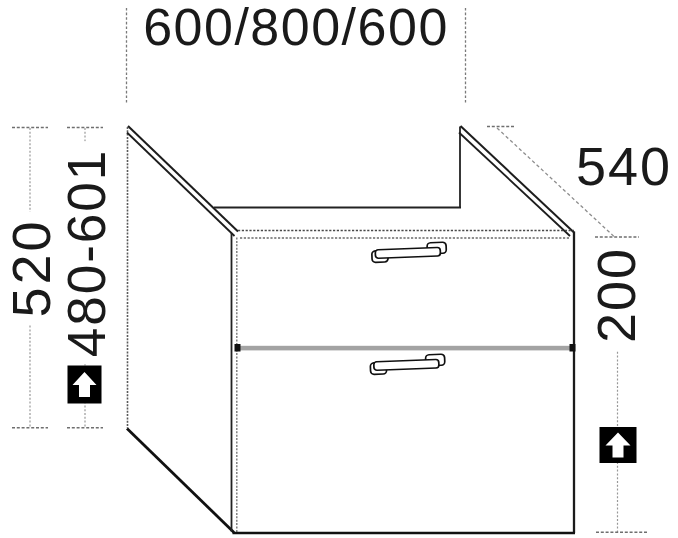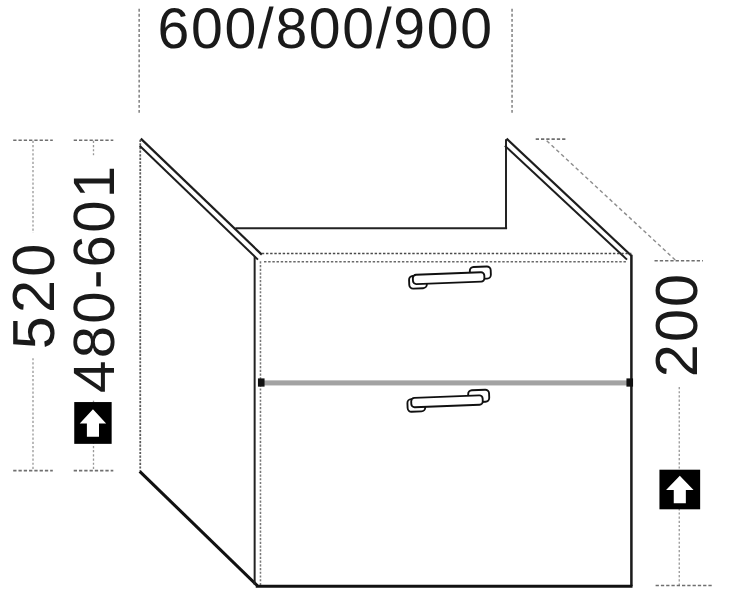--- a/index.html
+++ b/index.html
@@ -105,18 +105,19 @@
     <g transform="translate(67.5,365.5)">
       <rect x="0" y="0" width="34" height="38" fill="#000"></rect>
       <path d="M17,6.5 L29,19.5 H22.5 V31.5 H11.5 V19.5 H5 Z" fill="#fff"></path>
     </g>
     <g transform="translate(599.5,427)">
       <rect x="0" y="0" width="37" height="36" fill="#000"></rect>
       <path d="M18.5,5.5 L31,18.5 H24 V30.5 H13 V18.5 H6 Z" fill="#fff"></path>
     </g>
   </svg>
 
-  <div class="dim-label top-row-1">600/800/900</div>
+  <div class="dim-label top-row-1">600/800/600</div>
   <div class="dim-label rot lbl-520">520</div>
   <div class="dim-label rot lbl-480">480-601</div>
+  <div class="dim-label lbl-540">540</div>
   <div class="dim-label rot lbl-200">200</div>
 
 </div>
 
 </body></html>

